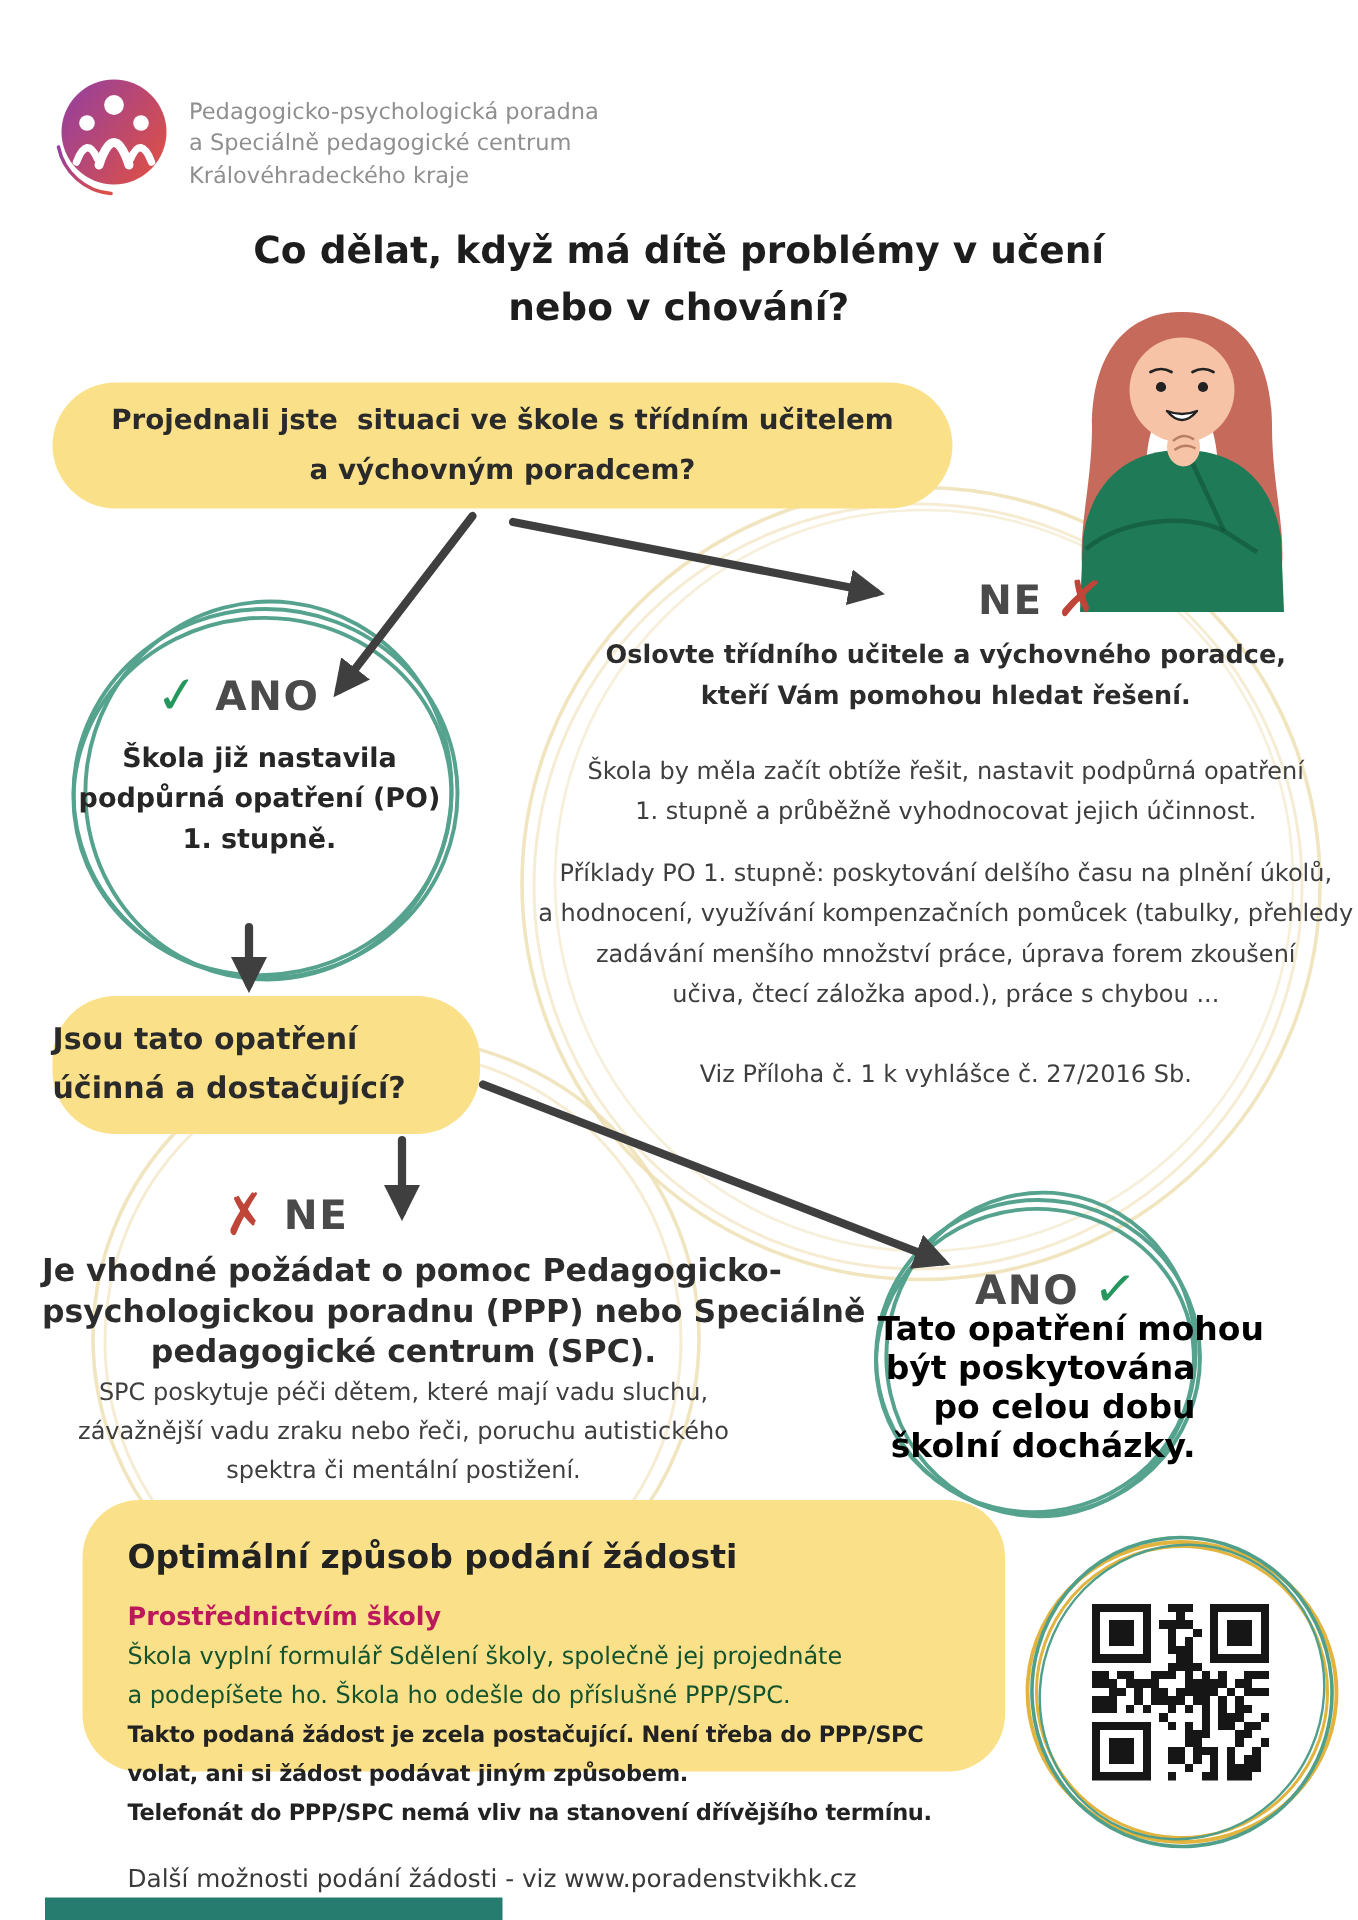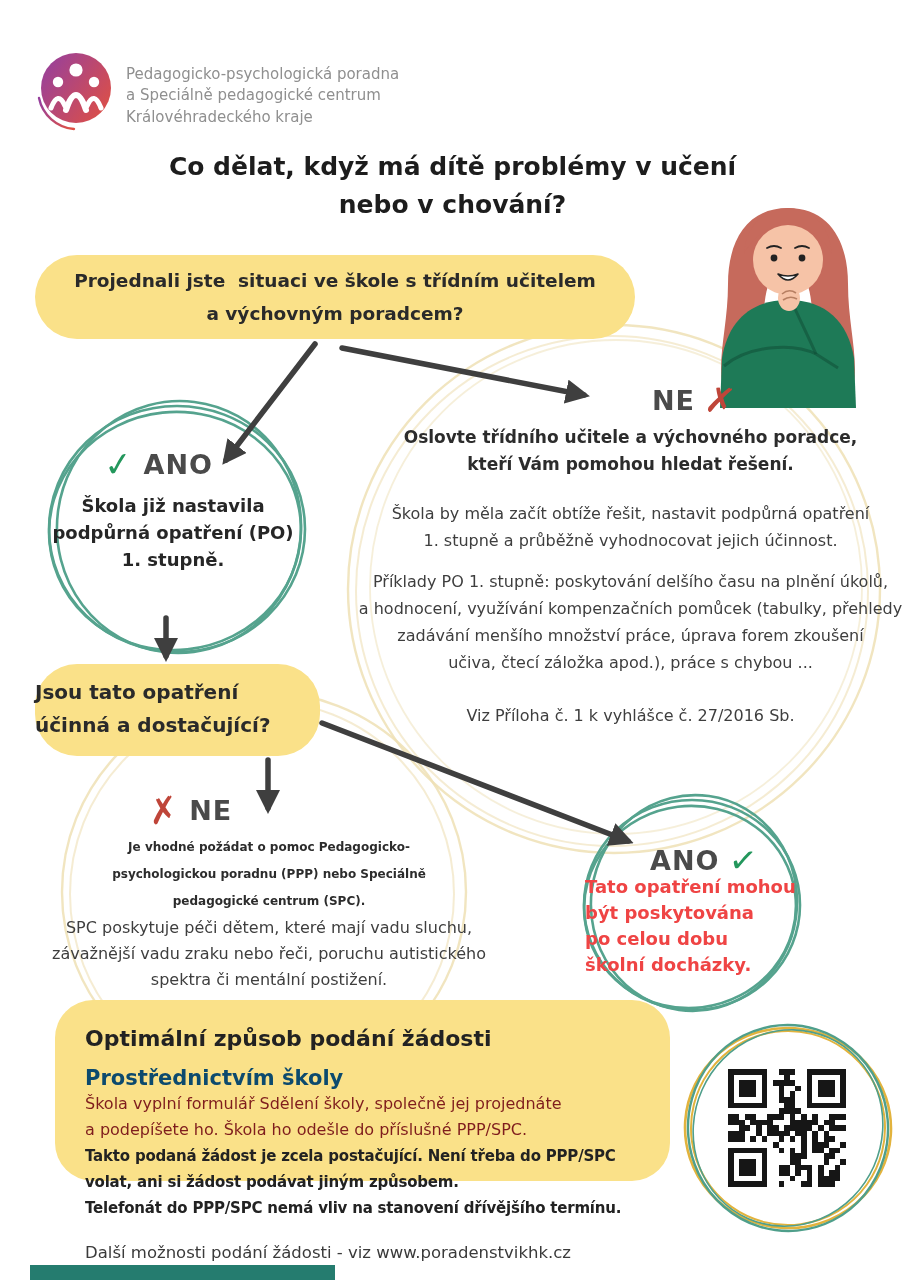--- a/index.html
+++ b/index.html
@@ -26,28 +26,28 @@
   .anslabel{display:flex;align-items:center;gap:10px;font-weight:bold;color:var(--label);font-size:27px;letter-spacing:1px;}
   .check{color:var(--green);font-size:34px;font-weight:bold;transform:rotate(-6deg);}
   .cross{color:var(--red);font-size:36px;font-weight:bold;display:inline-block;transform:rotate(8deg);}
   
   .circle-text1{left:40px;top:480px;width:266px;text-align:center;font-size:18px;font-weight:bold;color:#262626;line-height:27px;}
   .ne1-block{left:348px;top:412px;width:565px;text-align:center;color:var(--text);}
   .ne1-block .b{font-size:17px;font-weight:bold;color:var(--text-bold);line-height:27px;}
   .ne1-block .r{font-size:16px;line-height:27px;}
   .gap22{height:22px;} .gap14{height:14px;} .gap26{height:26px;}
   .ne2-block{left:28px;top:822px;width:482px;text-align:center;}
-  .ne2-block .b{font-size:12px;font-weight:bold;color:var(--text-bold);line-height:27px;text-align:center;}
+  .ne2-block .b{font-size:21px;font-weight:bold;color:var(--text-bold);line-height:27px;text-align:center;}
   .ne2-block .r{font-size:16px;color:var(--text);line-height:26px;}
-  .circle-text2{left:585px;top:862px;width:212px;text-align:left;font-size:18px;font-weight:bold;color:#ef4444;line-height:26px;}
+  .circle-text2{left:585px;top:862px;width:212px;text-align:right;font-size:22px;font-weight:bold;color:#000000;line-height:26px;}
   
   .bigbox{left:55px;top:988px;width:615px;height:181px;background:var(--yellow);border-radius:38px;padding:26px 10px 0 30px;}
   .bigbox .bt{font-size:22px;font-weight:bold;color:#222;margin-bottom:14px;}
-  .bigbox .sub{font-size:21px;font-weight:bold;color:#0c4a6e;line-height:26px;}
-  .bigbox .r{font-size:16px;color:#7f1d1d;line-height:26px;}
+  .bigbox .sub{font-size:17px;font-weight:bold;color:#be185d;line-height:26px;}
+  .bigbox .r{font-size:16px;color:#14532d;line-height:26px;}
   .bigbox .b{font-size:15px;font-weight:bold;color:#222;line-height:26px;letter-spacing:-0.2px;}
   .bigbox .ft{font-size:16.5px;color:#3a3a3a;margin-top:22px;}
   .footer-bar{left:30px;top:1253px;width:305px;height:27px;background:var(--footer-bar);}
   .qr-wrap{left:728px;top:1057px;width:118px;height:118px;}
   svg{display:block;}
 </style>
 </head>
 <body>
 
 <div class="page">

